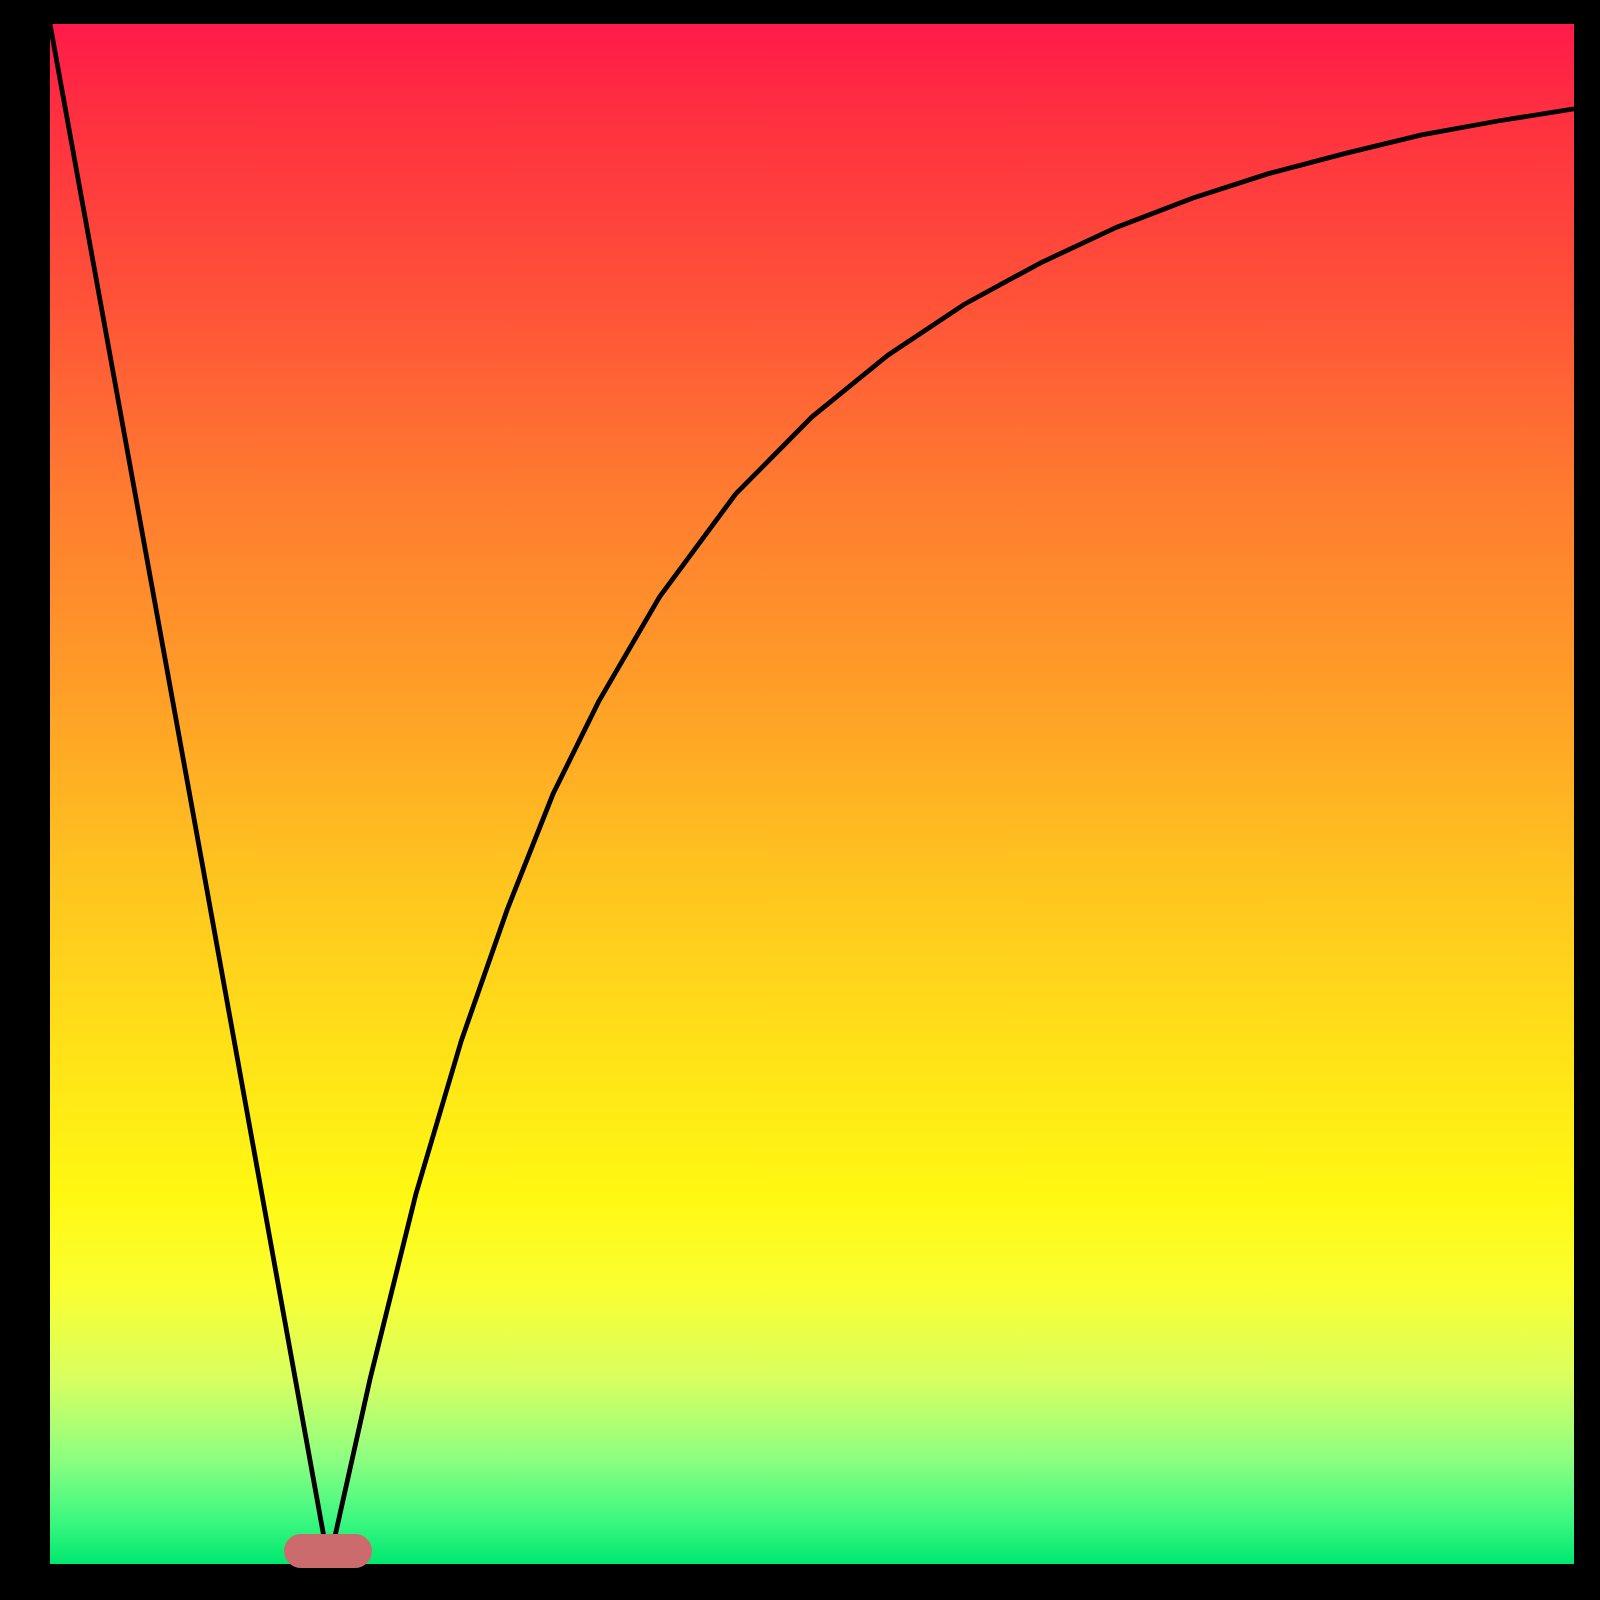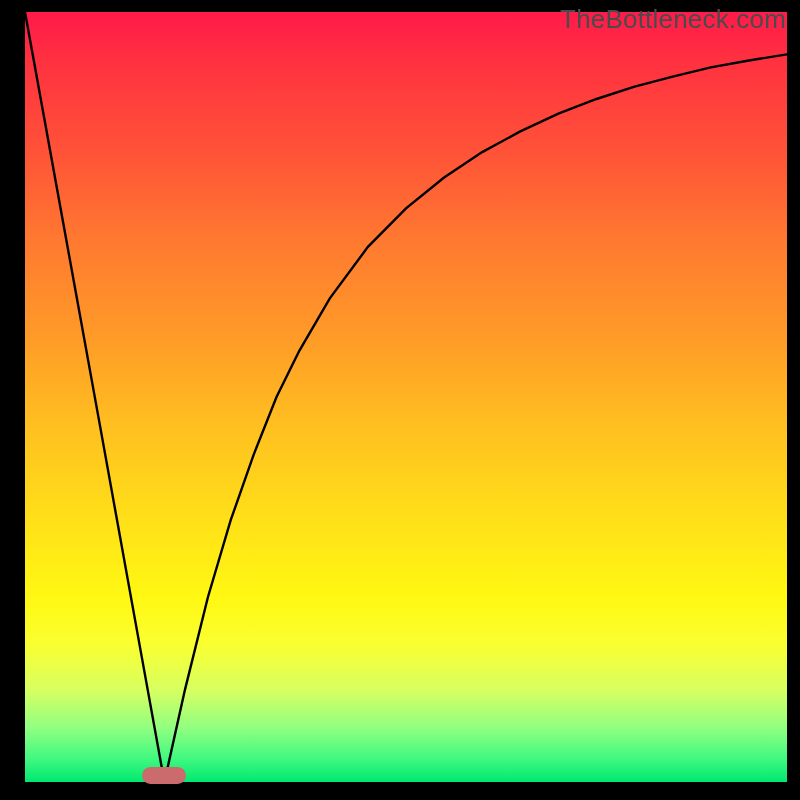--- a/index.html
+++ b/index.html
@@ -65,14 +65,13 @@
 </head>
 <body>
 
 <div class="stage">
   <div class="plot">
     <svg class="curve" viewBox="0 0 762 770" preserveAspectRatio="none">
       <path d="M 0.0 0.0 L 38.1 210.2 L 76.2 420.4 L 114.3 631.4 L 139.4 770.0 L 160.0 677.6 L 182.9 585.2 L 205.7 508.2 L 228.6 442.8 L 251.5 385.0 L 274.3 338.8 L 304.8 286.4 L 342.9 234.9 L 381.0 196.4 L 419.1 165.5 L 457.2 140.1 L 495.3 119.4 L 533.4 101.6 L 571.5 87.0 L 609.6 74.7 L 647.7 64.7 L 685.8 55.4 L 723.9 48.5 L 762.0 42.4" fill="none" stroke="#000000" stroke-width="2.4"></path>
     </svg>
     <div class="marker" background="#cc6b6e" style="left: 117.446px; top: 754.92px;"></div>
   </div>
-  <div class="watermark">TheBottleneck.com</div>
 </div>
 
 </body></html>

